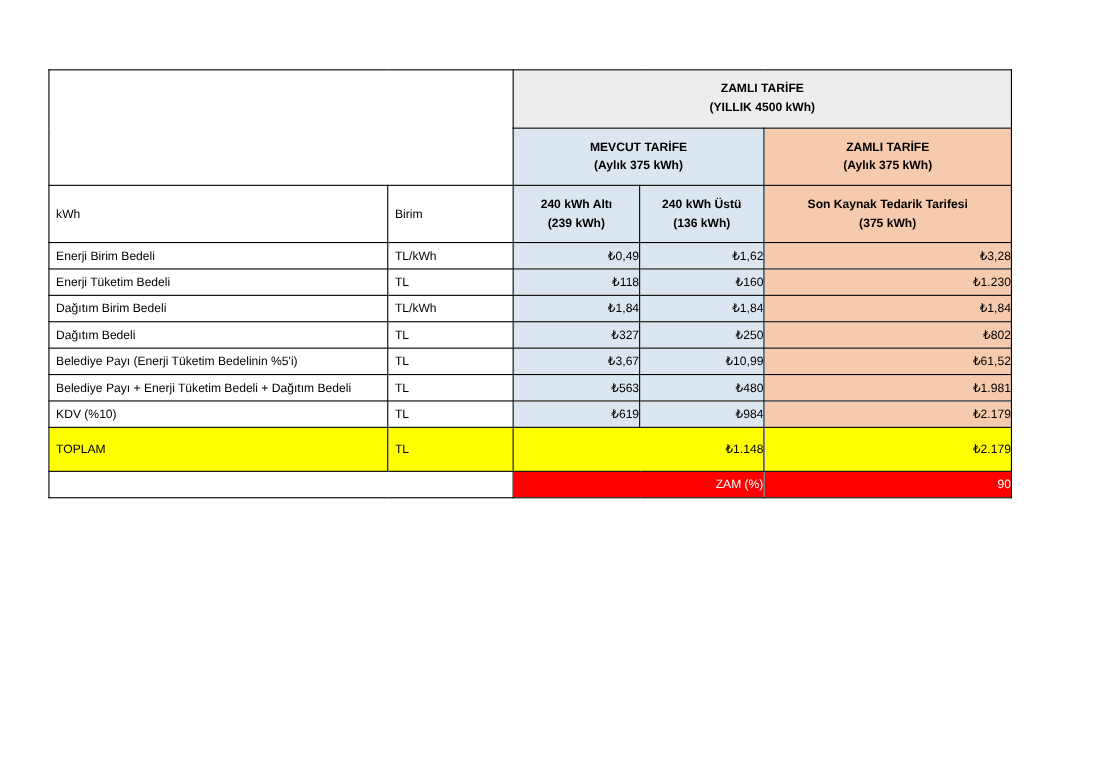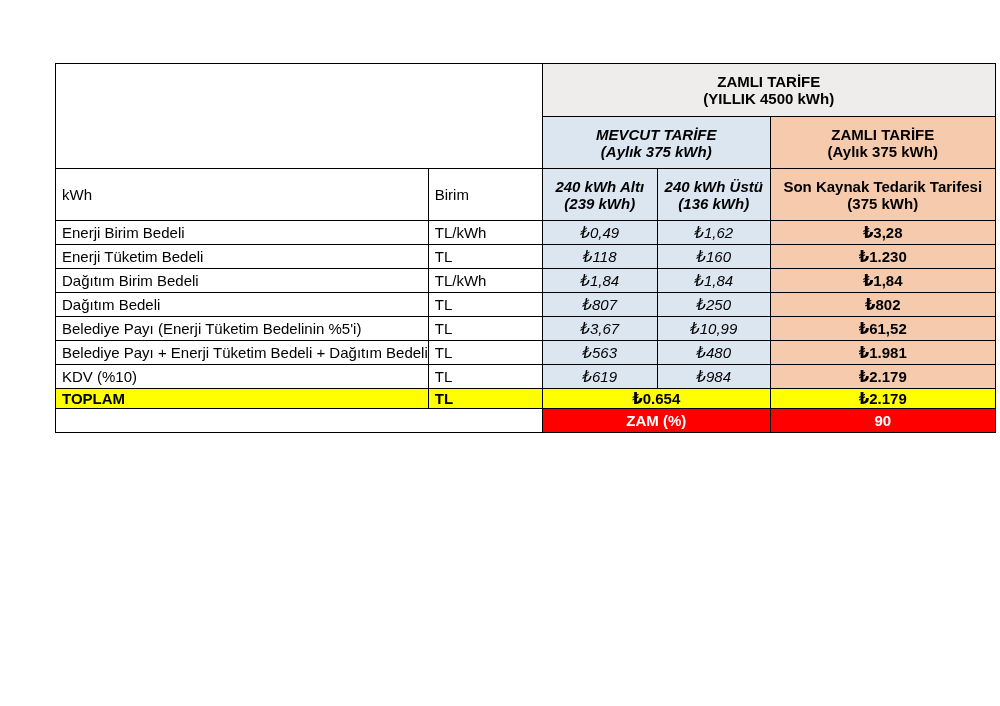--- a/index.html
+++ b/index.html
@@ -16,55 +16,55 @@
   .canvas {
     position: relative;
     width: 1000px;
     height: 706px;
     background: #ffffff;
     font-family: "Liberation Sans", "DejaVu Sans", sans-serif;
     color: #000000;
   }
   table.tariff {
     position: absolute;
-    left: 55px;
+    left: 44px;
     top: 63px;
     border-collapse: collapse;
     table-layout: fixed;
-    font-size: 15px;
+    font-size: 11px;
   }
   table.tariff td {
     border: 1px solid var(--border-c);
     vertical-align: middle;
     overflow: hidden;
     white-space: nowrap;
   }
   td.blank { border: none; background: #ffffff; }
   
   .bt2 { border-top-width: 2px; }
   .bb2 { border-bottom-width: 2px; }
   .bl2 { border-left-width: 2px; }
   .br2 { border-right-width: 2px; }
   
   .bg-gray  { background: var(--header-bg); }
-  .bg-blue  { background: var(--mevcut-bg); font-style: italic; }
+  .bg-blue  { background: var(--mevcut-bg); }
   .bg-peach { background: var(--zamli-bg); }
   .bg-yellow{ background: var(--total-bg); }
   .bg-red   { background: var(--zam-bg); color: var(--zam-text); }
   
   .hdr  { font-weight: bold; text-align: center; line-height: 17px; }
   .lhdr { font-weight: normal; text-align: left; padding-left: 6px; }
   .label{ text-align: left; padding-left: 6px; }
-  .val  { text-align: center; }
-  .bold { font-weight: bold; }
+  .val  { text-align: right; }
+  .bold { font-weight: normal; }
   
   .h53 { height: 53px; }
   .h52 { height: 52px; }
   .h31 { height: 24px; }
-  .h30 { height: 20px; }
+  .h30 { height: 40px; }
 </style>
 </head>
 <body>
 
 <div class="canvas">
   <table class="tariff">
     <colgroup>
       <col style="width:308px">
         <col style="width:114px">
         <col style="width:115px">
@@ -126,21 +126,21 @@
     <tr class="h31">
       <td class="label bl2">Dağıtım Birim Bedeli</td>
       <td class="label br2">TL/kWh</td>
       <td class="val bg-blue">₺1,84</td>
       <td class="val bg-blue">₺1,84</td>
       <td class="val bold bg-peach bl2 br2">₺1,84</td>
     </tr>
     <tr class="h31">
       <td class="label bl2">Dağıtım Bedeli</td>
       <td class="label br2">TL</td>
-      <td class="val bg-blue">₺807</td>
+      <td class="val bg-blue">₺327</td>
       <td class="val bg-blue">₺250</td>
       <td class="val bold bg-peach bl2 br2">₺802</td>
     </tr>
     <tr class="h31">
       <td class="label bl2">Belediye Payı (Enerji Tüketim Bedelinin %5'i)</td>
       <td class="label br2">TL</td>
       <td class="val bg-blue">₺3,67</td>
       <td class="val bg-blue">₺10,99</td>
       <td class="val bold bg-peach bl2 br2">₺61,52</td>
     </tr>
@@ -155,21 +155,21 @@
       <td class="label bl2">KDV (%10)</td>
       <td class="label br2">TL</td>
       <td class="val bg-blue">₺619</td>
       <td class="val bg-blue">₺984</td>
       <td class="val bold bg-peach bl2 br2">₺2.179</td>
     </tr>
 
     <tr class="h30">
       <td class="label bold bg-yellow bl2 bb2">TOPLAM</td>
       <td class="label bold bg-yellow br2 bb2">TL</td>
-      <td class="val bold bg-yellow bb2" colspan="2">₺0.654</td>
+      <td class="val bold bg-yellow bb2" colspan="2">₺1.148</td>
       <td class="val bold bg-yellow bl2 br2 bb2">₺2.179</td>
     </tr>
 
     <tr class="h31">
       <td class="blank" colspan="2"></td>
       <td class="val bold bg-red bl2 br2 bb2" colspan="2">ZAM (%)</td>
       <td class="val bold bg-red br2 bb2">90</td>
     </tr>
   </tbody>
     </table>

